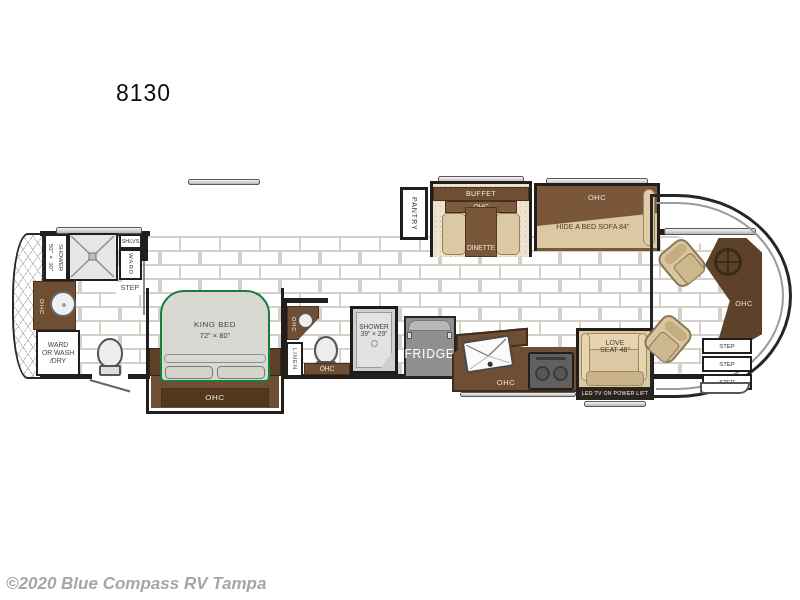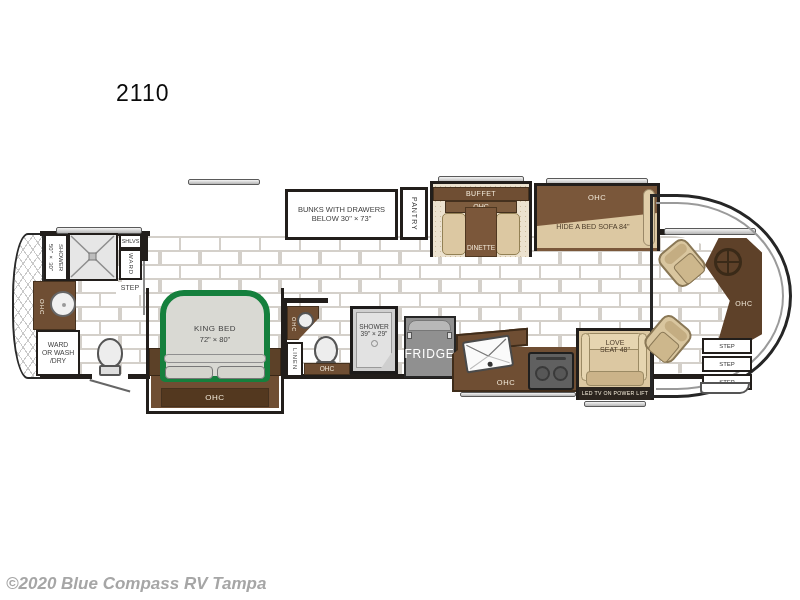--- a/index.html
+++ b/index.html
@@ -22,21 +22,21 @@
   .toilet-bowl{background:#ededed;border:2px solid #555;border-radius:50% 50% 46% 46%}
   .toilet-tank{background:#dedede;border:2px solid #555;border-radius:2px}
   .chair{background:#d9c69f;border:2px solid #8a7856;border-radius:9px}
   .chair .back{position:absolute;left:4px;top:3px;width:26px;height:10px;background:#c4ad82;border-radius:5px}
   .chair .seat{position:absolute;left:6px;top:16px;width:22px;height:22px;background:#cdb78c;
        border:1.5px solid #8a7856;border-radius:4px}
 </style>
 </head>
 <body>
 
-<div class="abs" style="left:116px;top:80px;font-size:23px;color:#0a0a0a;letter-spacing:1px">2110</div>
+<div class="abs" style="left:116px;top:80px;font-size:23px;color:#0a0a0a;letter-spacing:1px">8130</div>
 
 <div class="abs" style="left:0;top:0;width:800px;height:600px">
 
   <div class="abs" style="left:40px;top:236px;width:698px;height:138px;border-radius:0 90px 90px 0;overflow:hidden;background:#fff">
     <svg width="698" height="138">
       <defs>
         <pattern id="brick" width="40" height="28" patternUnits="userSpaceOnUse">
           <rect width="40" height="28" fill="#ffffff"></rect>
           <path d="M0 1 H40 M0 15 H40 M20 0 V15 M1 15 V28 M39 15 V28" stroke="#d4d0ca" stroke-width="2" fill="none"></path>
         </pattern>
@@ -54,24 +54,20 @@
   <div class="abs silver" style="left:56px;top:227px;width:86px;height:7px"></div>
   <div class="abs wall" style="left:40px;top:374px;width:52px;height:5px"></div>
   <div class="abs wall" style="left:128px;top:374px;width:22px;height:5px"></div>
   <div class="abs wall" style="left:282px;top:374px;width:176px;height:5px"></div>
   <div class="abs wall" style="left:650px;top:374px;width:56px;height:5px"></div>
   <div class="abs wall" style="left:655px;top:229px;width:12px;height:6px"></div>
   <div class="abs silver" style="left:664px;top:228px;width:92px;height:7px"></div>
 
   <div class="abs silver" style="left:188px;top:179px;width:72px;height:6px"></div>
 
-  <div class="abs box" style="left:285px;top:189px;width:113px;height:51px;border-width:3px;font-size:7.5px">
-    <span>BUNKS WITH DRAWERS</span>
-    <span>BELOW 30" × 73"</span>
-  </div>
 
   <div class="abs box" style="left:400px;top:187px;width:28px;height:53px;border-width:3px">
     <span class="v" style="font-size:7px">PANTRY</span>
   </div>
 
   <div class="abs silver" style="left:438px;top:176px;width:86px;height:7px"></div>
   <div class="slide carpet" style="left:430px;top:181px;width:102px;height:76px">
     <div class="abs brown lbl" style="left:0;top:3px;width:96px;height:14px;font-size:7px;letter-spacing:.5px">BUFFET</div>
     <div class="abs brown lbl" style="left:12px;top:17px;width:72px;height:12px;background:#7d5c3e;font-size:7px">OHC</div>
     <div class="abs" style="left:9px;top:29px;width:24px;height:42px;background:#dcc8a2;border:1.5px solid #938155;border-radius:5px"></div>
@@ -125,21 +121,21 @@
   <div class="abs" style="left:96px;top:338px;width:28px;height:40px">
     <div class="abs toilet-bowl" style="left:1px;top:0;width:26px;height:30px"></div>
     <div class="abs toilet-tank" style="left:3px;top:27px;width:22px;height:11px"></div>
   </div>
   <div class="abs" style="left:90px;top:379px;width:42px;height:1.5px;background:#666;transform:rotate(16deg);transform-origin:left top"></div>
 
   <div class="slideB" style="left:146px;top:288px;width:138px;height:126px">
     <div class="abs" style="left:2px;top:64px;width:128px;height:56px;background:#6F4E33"></div>
     <div class="abs" style="left:0;top:60px;width:13px;height:28px;background:#5C4128;border:1px solid #3a2817"></div>
     <div class="abs" style="left:119px;top:60px;width:13px;height:28px;background:#5C4128;border:1px solid #3a2817"></div>
-    <div class="abs" style="left:11px;top:2px;width:110px;height:92px;background:#d9d9d3;border:6px solid #15803d;border-radius:24px 24px 5px 5px;
+    <div class="abs" style="left:11px;top:2px;width:110px;height:92px;background:#d9d9d3;border:2px solid #15803d;border-radius:24px 24px 5px 5px;
                 display:flex;flex-direction:column;align-items:center;padding-top:28px;color:#3f3f3f">
       <span style="font-size:8px;letter-spacing:.5px">KING BED</span>
       <span style="font-size:7.5px;margin-top:2px">72" × 80"</span>
     </div>
     <div class="abs" style="left:15px;top:66px;width:102px;height:9px;background:#d9d9d3;border:1.5px solid #8f8f8f;border-radius:4px"></div>
     <div class="abs" style="left:16px;top:78px;width:48px;height:13px;background:#d4d4cd;border:1.5px solid #777;border-radius:4px"></div>
     <div class="abs" style="left:68px;top:78px;width:48px;height:13px;background:#d4d4cd;border:1.5px solid #777;border-radius:4px"></div>
     <div class="abs brown lbl" style="left:12px;top:100px;width:108px;height:19px;background:#53381F;font-size:8px;letter-spacing:.5px">OHC</div>
   </div>
 

